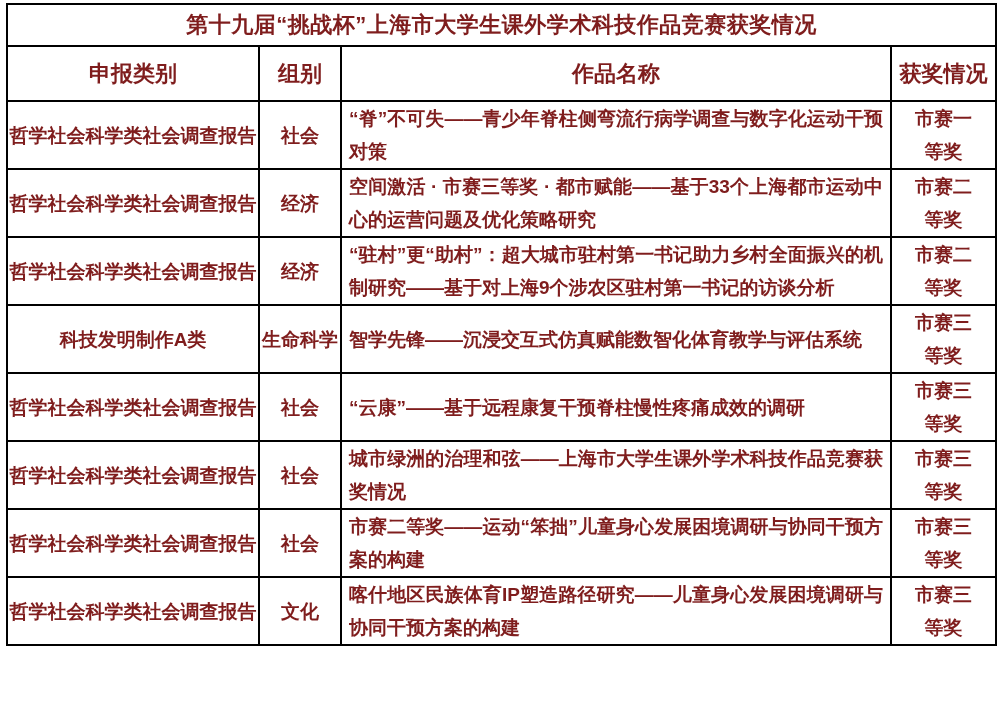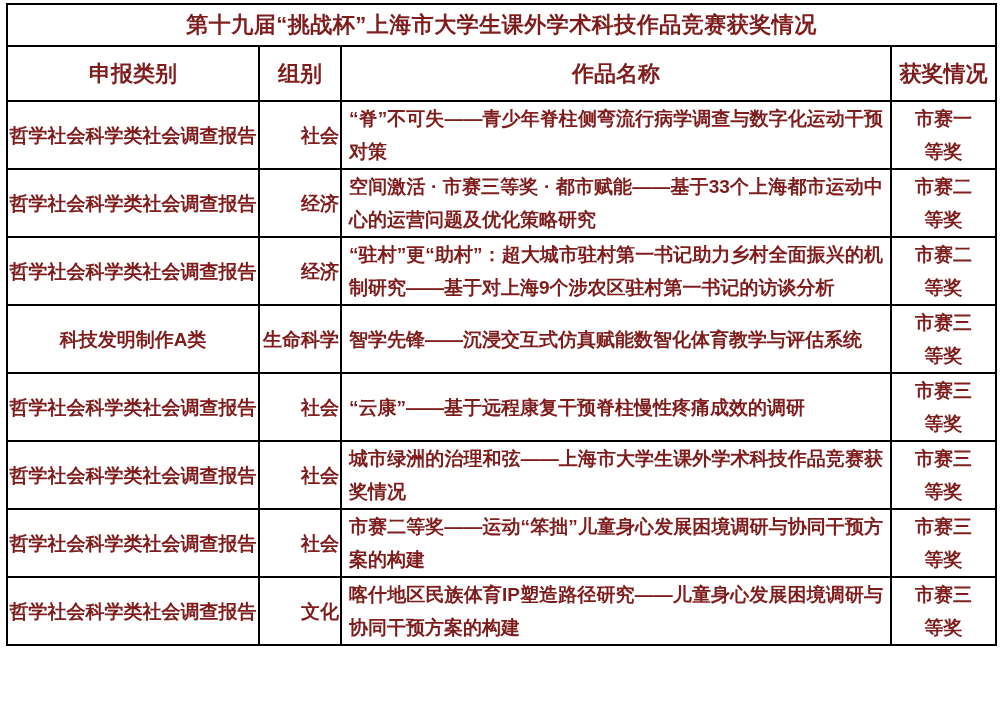--- a/index.html
+++ b/index.html
@@ -54,21 +54,21 @@
     vertical-align: middle;
     font-size: 19px;
     line-height: 33px;
   }
   td.c-category {
     text-align: center;
     font-size: 18px;
     padding: 0 1px;
   }
   td.c-group {
-    text-align: right;
+    text-align: center;
     padding: 0 1px;
     border-radius: 18px;
   }
   td.c-work {
     text-align: justify;
     text-align-last: left;
     padding: 0 7px;
   }
   td.c-award {
     text-align: center;

